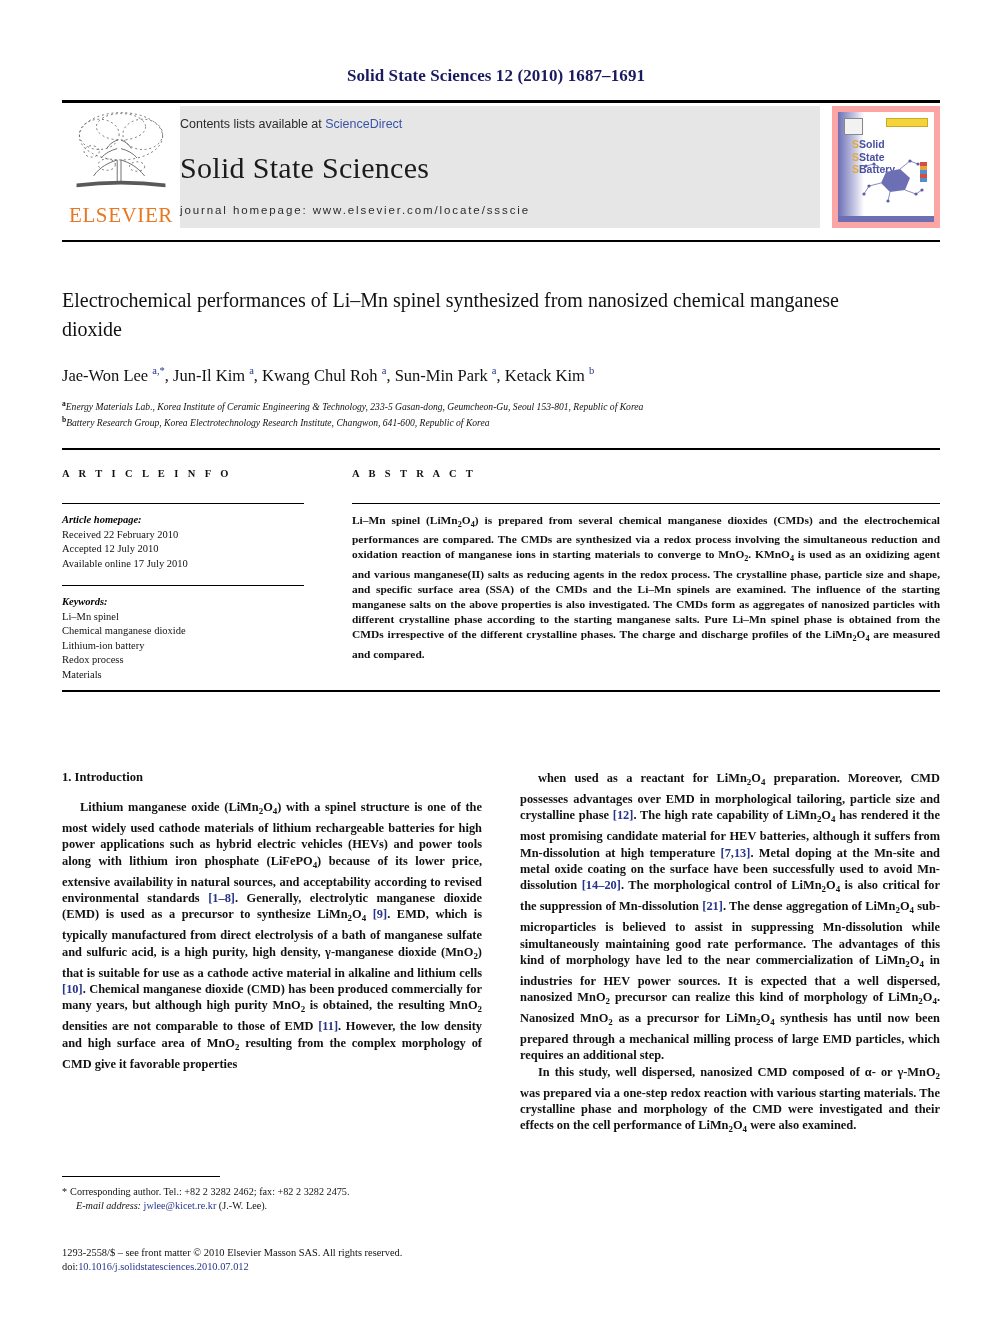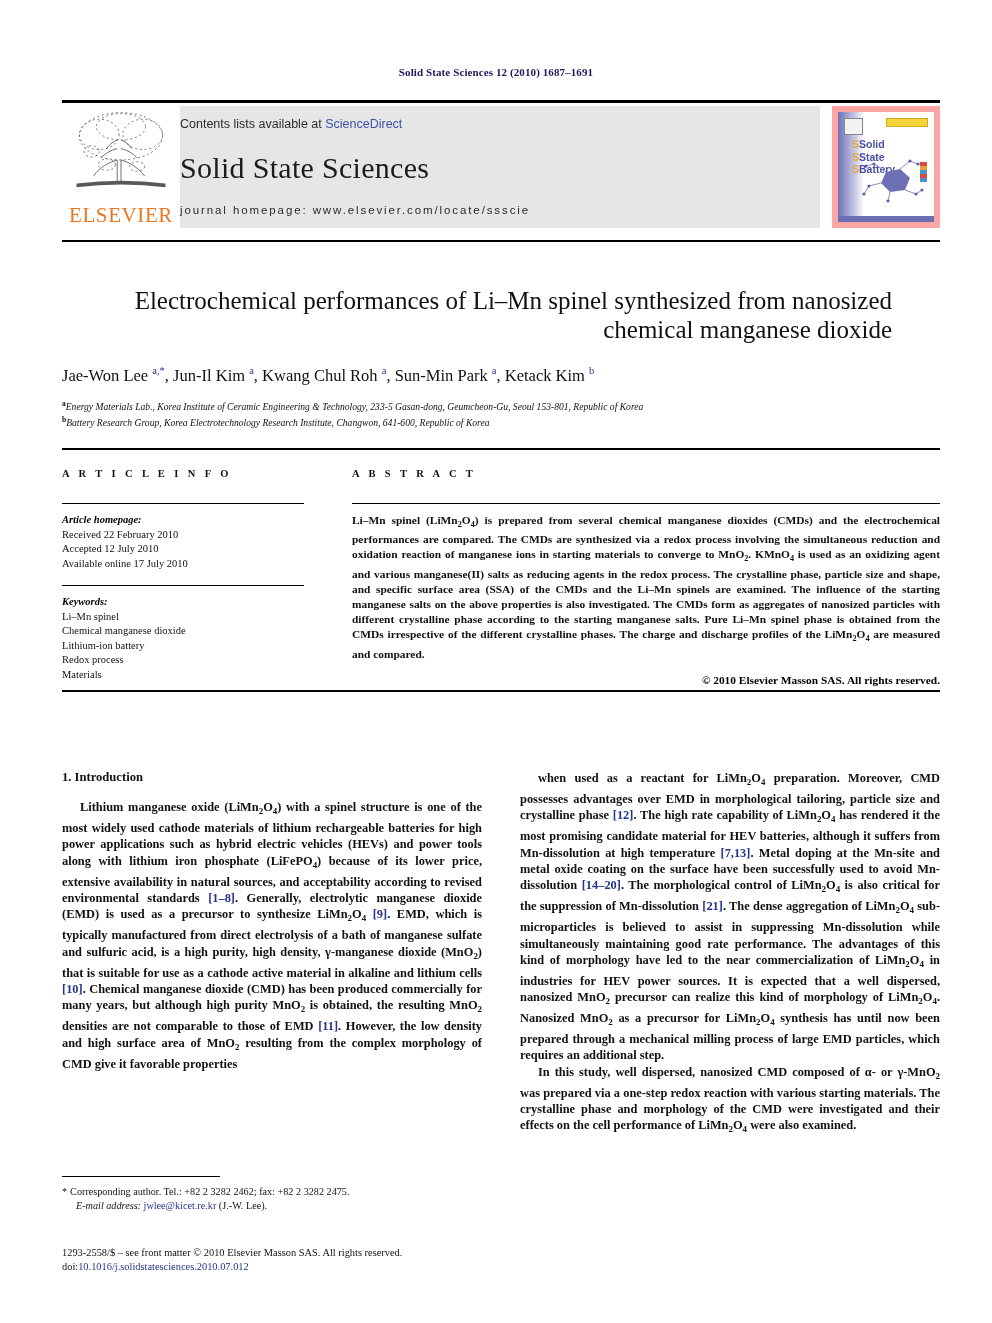--- a/index.html
+++ b/index.html
@@ -24,21 +24,21 @@
 
   
   .running-head {
     position: absolute;
     top: 66px;
     left: 0;
     width: 992px;
     text-align: center;
     font-family: "Liberation Serif", serif;
     font-weight: bold;
-    font-size: 11px;
+    font-size: 17px;
     color: #1a1a5e;
     letter-spacing: 0.1px;
   }
 
   
   .masthead {
     position: absolute;
     top: 100px;
     left: 62px;
     width: 878px;
@@ -157,27 +157,26 @@
 
   
   .title-block {
     position: absolute;
     top: 286px;
     left: 62px;
     width: 878px;
   }
   .paper-title {
     font-family: "Liberation Serif", serif;
-    font-size: 25px;
+    font-size: 20px;
     line-height: 29px;
     color: #111;
     margin: 0 0 8px 0;
     font-weight: normal;
     max-width: 830px;
-    text-align: right;
   }
   .authors {
     font-family: "Liberation Serif", serif;
     font-size: 16.5px;
     color: #111;
     margin-top: 16px;
     line-height: 22px;
   }
   .authors sup {
     color: #26348b;
@@ -444,21 +443,20 @@
           <div>Redox process</div>
           <div>Materials</div>
         </div>
       </div>
     </div>
 
     <div class="col-abstract">
       <div class="section-caps">A B S T R A C T</div>
       <div class="hr-thin wide"></div>
       <div class="abstract-text">Li–Mn spinel (LiMn<sub>2</sub>O<sub>4</sub>) is prepared from several chemical manganese dioxides (CMDs) and the electrochemical performances are compared. The CMDs are synthesized via a redox process involving the simultaneous reduction and oxidation reaction of manganese ions in starting materials to converge to MnO<sub>2</sub>. KMnO<sub>4</sub> is used as an oxidizing agent and various manganese(II) salts as reducing agents in the redox process. The crystalline phase, particle size and shape, and specific surface area (SSA) of the CMDs and the Li–Mn spinels are examined. The influence of the starting manganese salts on the above properties is also investigated. The CMDs form as aggregates of nanosized particles with different crystalline phase according to the starting manganese salts. Pure Li–Mn spinel phase is obtained from the CMDs irrespective of the different crystalline phases. The charge and discharge profiles of the LiMn<sub>2</sub>O<sub>4</sub> are measured and compared.</div>
-      <div class="abstract-copy">© 2010 Elsevier Masson SAS. All rights reserved.</div>
     </div>
   </div>
 
   <div class="rule-thick" style="top:690px;"></div>
 
   <div class="body-cols">
     <div class="bcol">
       <div class="sec-title">1.  Introduction</div>
       <p class="para">Lithium manganese oxide (LiMn<sub>2</sub>O<sub>4</sub>) with a spinel structure is one of the most widely used cathode materials of lithium rechargeable batteries for high power applications such as hybrid electric vehicles (HEVs) and power tools along with lithium iron phosphate (LiFePO<sub>4</sub>) because of its lower price, extensive availability in natural sources, and acceptability according to revised environmental standards <span class="ref">[1–8]</span>. Generally, electrolytic manganese dioxide (EMD) is used as a precursor to synthesize LiMn<sub>2</sub>O<sub>4</sub> <span class="ref">[9]</span>. EMD, which is typically manufactured from direct electrolysis of a bath of manganese sulfate and sulfuric acid, is a high purity, high density, γ-manganese dioxide (MnO<sub>2</sub>) that is suitable for use as a cathode active material in alkaline and lithium cells <span class="ref">[10]</span>. Chemical manganese dioxide (CMD) has been produced commercially for many years, but although high purity MnO<sub>2</sub> is obtained, the resulting MnO<sub>2</sub> densities are not comparable to those of EMD <span class="ref">[11]</span>. However, the low density and high surface area of MnO<sub>2</sub> resulting from the complex morphology of CMD give it favorable properties</p>
     </div>

